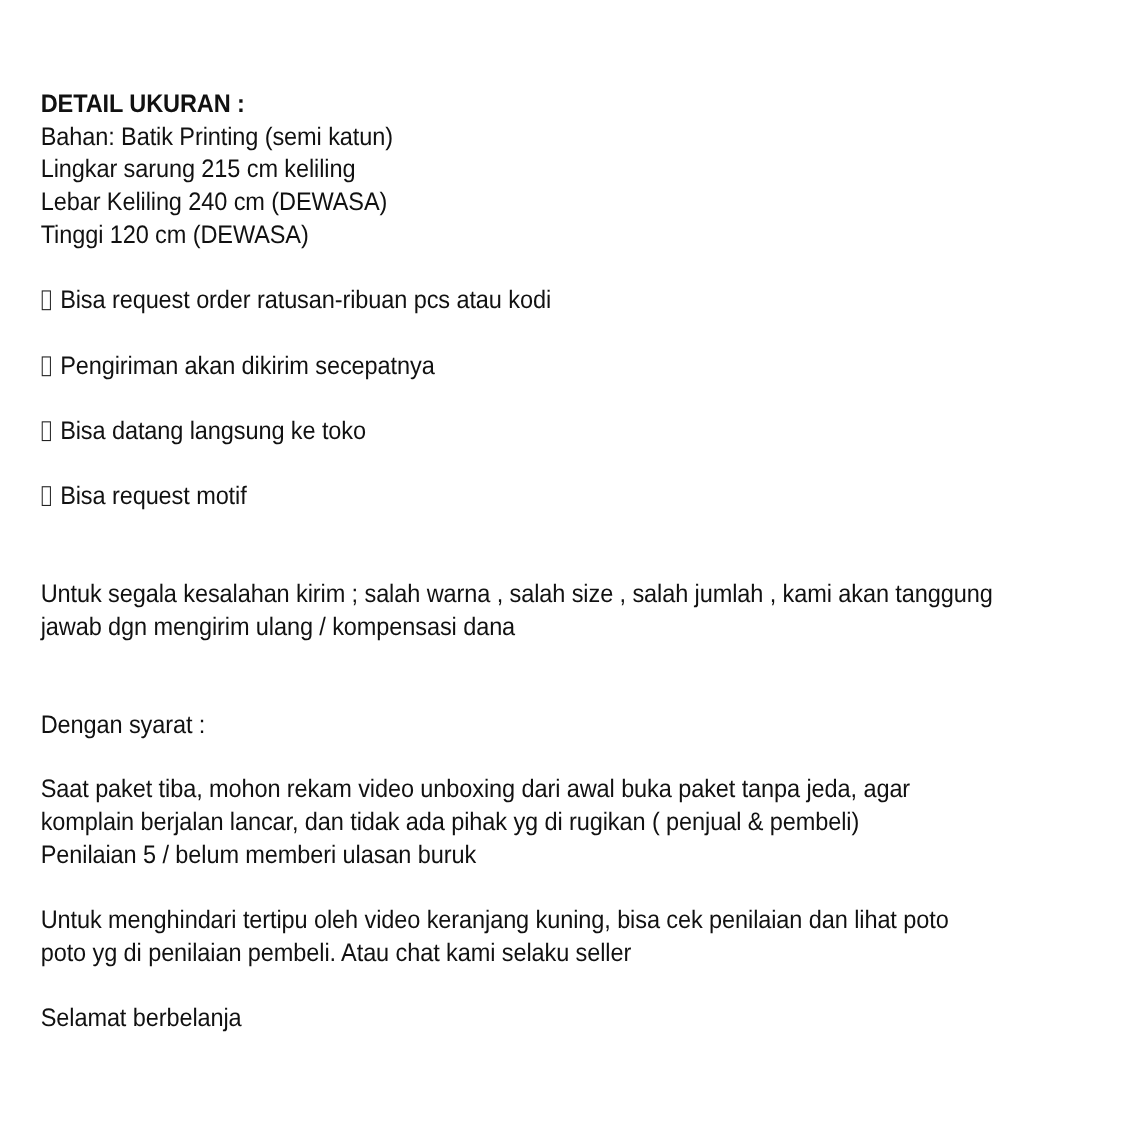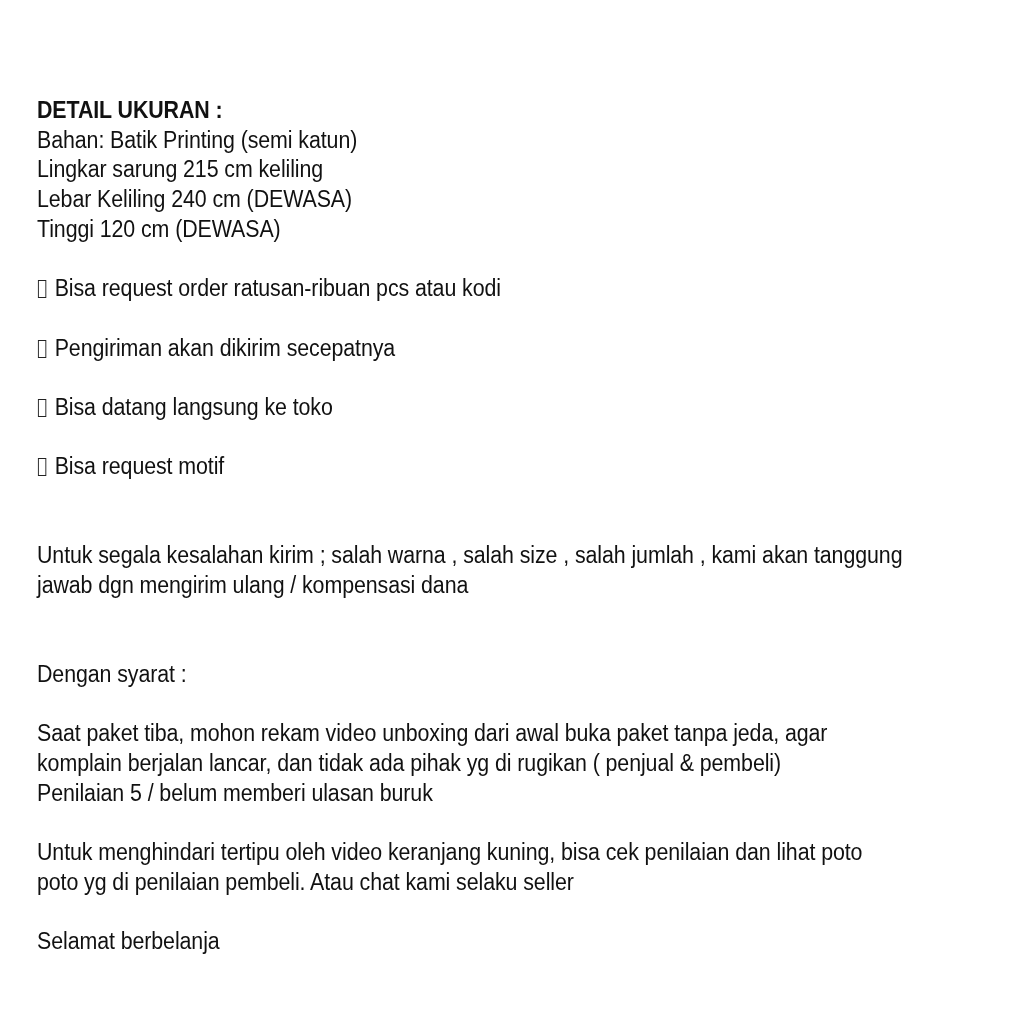--- a/index.html
+++ b/index.html
@@ -11,21 +11,21 @@
       width: 1024px;
       height: 1024px;
       position: relative;
       overflow: hidden;
       color: #111111;
       font-family: "Liberation Sans", sans-serif;
     }
     .doc {
       position: absolute;
       left: 37px;
-      top: 96px;
+      top: 80px;
       width: 960px;
     }
     .line {
       font-size: 23px;
       line-height: 29.7px;
       height: 29.7px;
       white-space: nowrap;
       transform-origin: left center;
       transform: scaleX(0.93);
       letter-spacing: -0.1px;

